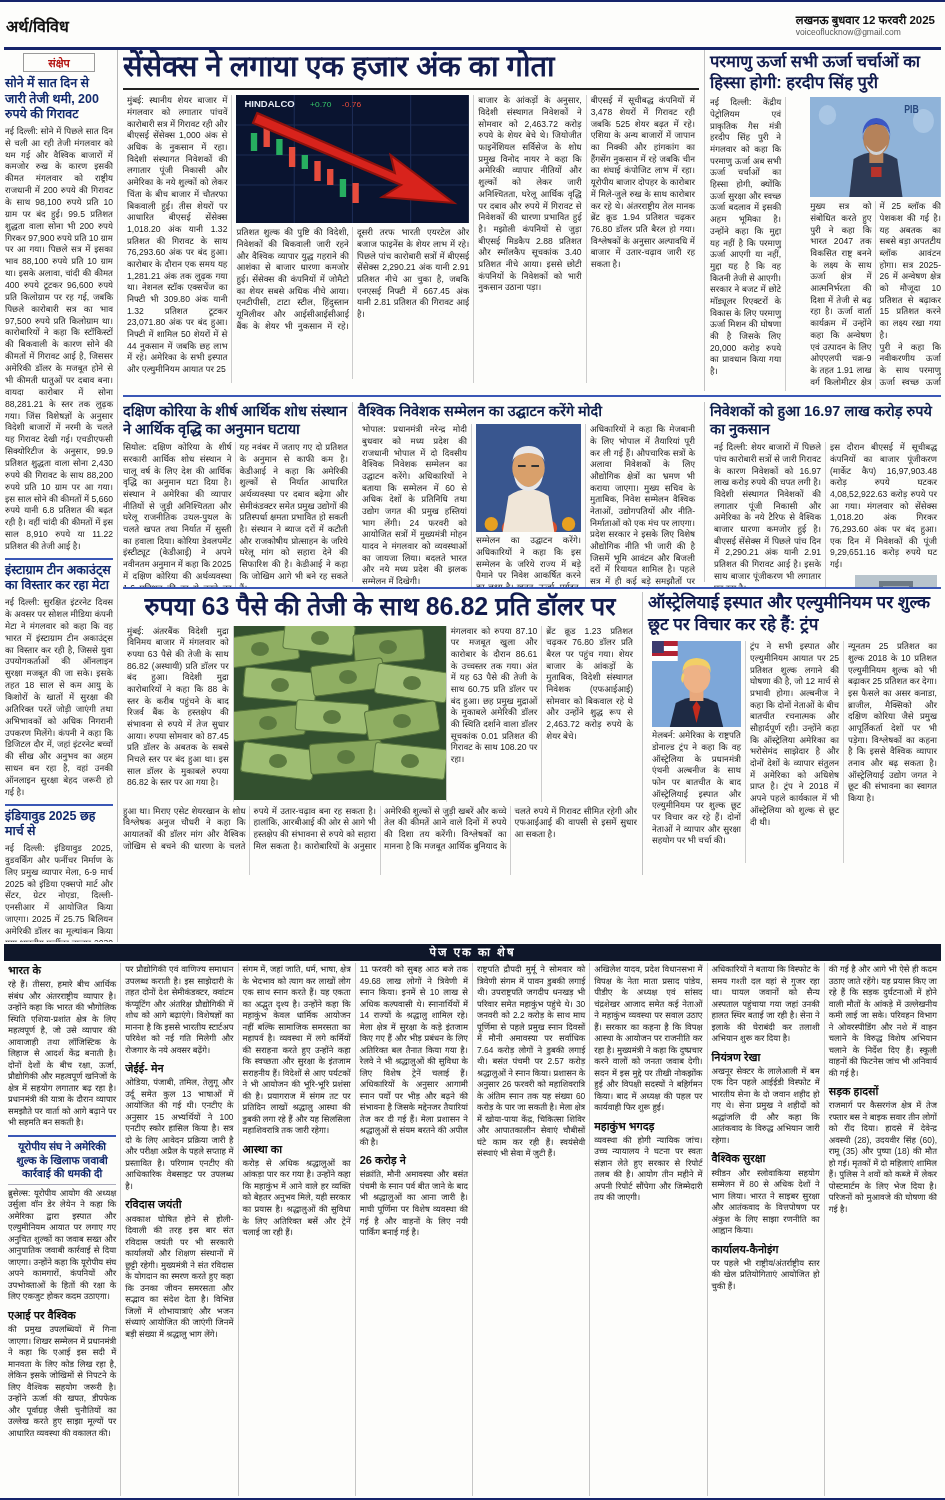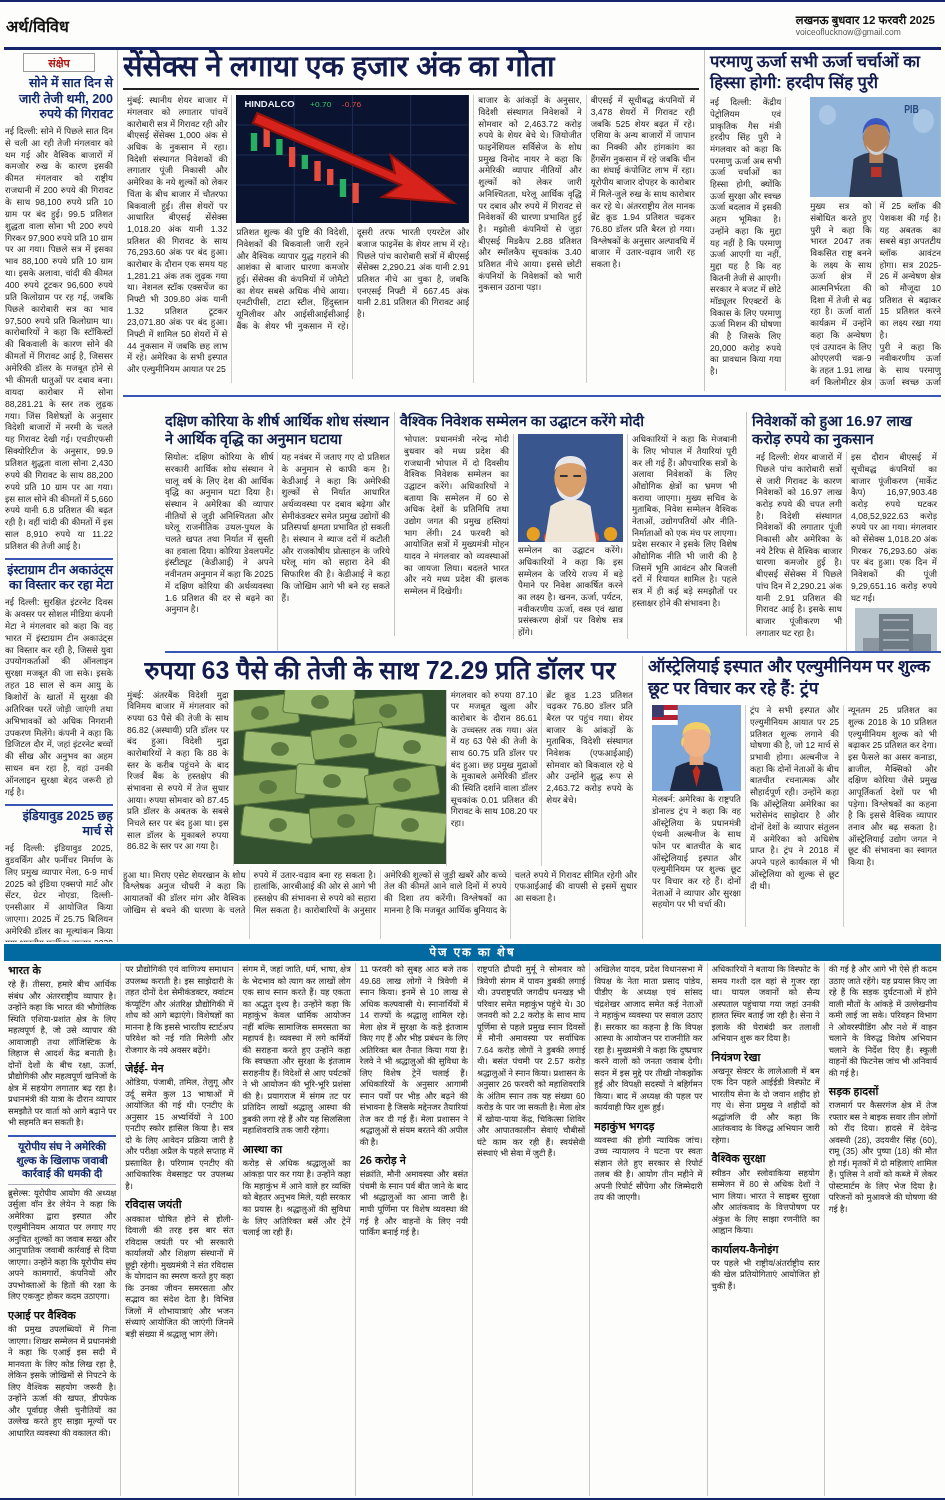--- a/index.html
+++ b/index.html
@@ -22,21 +22,21 @@
   .mh-right{ text-align:left; line-height:1.25; }
   .mh-date{ font-size:11.5px; font-weight:bold; color:#111; }
   .mh-mail{ font-size:8.5px; color:#555; }
   
   .content{ display:flex; height:892px; overflow:hidden; }
   .briefs{ width:114px; flex:0 0 114px; border-right:1px solid #b9b9b9; padding:2px 4px 0 1px; overflow:hidden; }
   .main{ flex:1; padding-left:5px; overflow:hidden; }
   
   .brief-label{ display:block; margin:1px auto 4px auto; width:72px; text-align:center;
     border:1px solid #9a9a9a; color:#b31412; font-weight:bold; font-size:11px; padding:1px 0; }
-  .brief-h{ font-size:12.5px; font-weight:bold; text-align:right; color:#122a6e; line-height:1.25; margin:3px 0 3px; }
+  .brief-h{ font-size:12.5px; font-weight:bold; text-align:left; color:#122a6e; line-height:1.25; margin:3px 0 3px; }
   .brief-b{ font-size:8.6px; line-height:1.38; text-align:justify; color:#222; }
   .brief-div{ border-top:2px solid #3a57b5; margin:5px 0 3px; }
   
   .bt{ font-size:8.6px; line-height:1.36; text-align:justify; color:#202020; }
   .two-col{ column-count:2; column-gap:8px; column-rule:1px solid #ccc; }
   
   .lead{ border-bottom:2px solid #3a57b5; padding-bottom:4px; height:347px; overflow:hidden; display:flex; }
   .lead-art{ width:582px; flex:0 0 582px; padding-right:5px; border-right:1px solid #c2c2c2; }
   .lead-h{ font-size:29px; font-weight:bold; color:#121c4f; text-align:left;
     border-bottom:2px solid #222; padding-bottom:5px; margin-bottom:5px; line-height:1.15; }
@@ -50,21 +50,21 @@
   .lmid-text{ height:152px; overflow:hidden; }
   
   .puri{ flex:1; padding-left:5px; overflow:hidden; }
   .puri-h{ font-size:16.5px; font-weight:bold; color:#121c4f; line-height:1.25; margin:1px 0 5px; }
   .puri-body{ display:flex; height:295px; overflow:hidden;gap:20px; }
   .pcol{ width:36%; padding-right:4px; border-right:1px solid #ccc; }
   .pright{ width:64%; padding-left:4px; }
   .puri-photo{ width:100%; height:100px; display:block; margin-bottom:4px; }
   .pright .two-col{ height:188px; overflow:hidden; }
   
-  .midrow{ display:flex; height:256px; overflow:hidden; border-bottom:2px solid #3a57b5; padding:15px 0;margin-left:42px; }
+  .midrow{ display:flex; height:192px; overflow:hidden; border-bottom:2px solid #3a57b5; padding:5px 0; }
   .korea{ width:230px; flex:0 0 230px; padding-right:4px; border-right:1px solid #c2c2c2; }
   .mid-h{ font-size:14.5px; font-weight:bold; color:#10204e; line-height:1.25; margin-bottom:4px; }
   .modi{ width:352px; flex:0 0 352px; padding:0 5px; border-right:1px solid #c2c2c2; }
   .loss{ flex:1; padding-left:5px; }
   .mcols{ display:flex; height:205px; overflow:hidden; }
   .mcol{ flex:1; padding:0 4px; overflow:hidden; }
   .mcol + .mcol{ border-left:1px solid #ccc; }
   .modi-photo{ width:100%; height:108px; display:block; margin-bottom:3px; }
   .bse-photo{ width:82px; height:74px; display:block; margin:4px 0 0 auto; }
   .korea .two-col{ height:205px; overflow:hidden; }
@@ -79,21 +79,21 @@
   .rc3{ width:19%; border-left:1px solid #ccc; }
   .rc4{ width:19%; border-left:1px solid #ccc; }
   .rup-bottom{ margin-top:4px; column-count:4; column-gap:8px; column-rule:1px solid #ccc; height:72px; overflow:hidden; }
   .trump{ flex:1; padding-left:5px; }
   .trump-h{ font-size:17px; font-weight:bold; color:#121c4f; line-height:1.3; margin-bottom:5px; }
   .tcols{ display:flex; height:222px; overflow:hidden; }
   .tcol{ flex:1; padding:0 4px; overflow:hidden; }
   .tcol + .tcol{ border-left:1px solid #ccc; }
   .trump-photo{ width:100%; height:86px; display:block; margin-bottom:3px; }
   
-  .rest-bar{ height:17px; background:#0369a1; color:#fff; font-weight:bold; font-size:11.5px;
+  .rest-bar{ height:17px; background:#0f172a; color:#fff; font-weight:bold; font-size:11.5px;
     text-align:center; line-height:17px; letter-spacing:2px; margin-top:2px; }
   .rest-cols{ display:flex; height:533px; overflow:hidden; margin-top:2px; }
   .rest-col{ flex:1; padding:1px 4px; overflow:hidden; }
   .rest-col + .rest-col{ border-left:1px solid #c6c6c6; }
   .rh{ font-weight:bold; font-size:11px; color:#0f0f0f; margin:6px 0 2px; line-height:1.2; }
   .rh.first{ margin-top:0; }
   .rh-brief{ font-weight:bold; font-size:10.5px; color:#122a6e; text-align:center; line-height:1.3;
     border-top:2px solid #3a57b5; border-bottom:1px solid #aab; padding:3px 0; margin:6px 0 3px; }
   .rt{ font-size:8.4px; line-height:1.37; text-align:justify; color:#222; }
 </style>
@@ -246,21 +246,21 @@
                     <line x1="28" y1="62" x2="54" y2="62"></line>
                 </g>
               </svg>
             </div>
           </div>
         </article>
       </div>
 
       <div class="botrow">
         <article class="rupee">
-          <h1 class="rup-h">रुपया 63 पैसे की तेजी के साथ 72.29 प्रति डॉलर पर</h1>
+          <h1 class="rup-h">रुपया 63 पैसे की तेजी के साथ 86.82 प्रति डॉलर पर</h1>
           <div class="rup-top">
             <div class="rcol rc1 bt">मुंबई: अंतरबैंक विदेशी मुद्रा विनिमय बाजार में मंगलवार को रुपया 63 पैसे की तेजी के साथ 86.82 (अस्थायी) प्रति डॉलर पर बंद हुआ। विदेशी मुद्रा कारोबारियों ने कहा कि 88 के स्तर के करीब पहुंचने के बाद रिजर्व बैंक के हस्तक्षेप की संभावना से रुपये में तेज सुधार आया। रुपया सोमवार को 87.45 प्रति डॉलर के अबतक के सबसे निचले स्तर पर बंद हुआ था। इस साल डॉलर के मुकाबले रुपया 86.82 के स्तर पर आ गया है।</div>
             <svg class="money-img" viewBox="0 0 212 174" preserveAspectRatio="none">
               <rect width="212" height="174" fill="#33502f"></rect>
               <g>
                 <rect x="-6" y="8" width="70" height="30" rx="3" fill="#8fae62" stroke="#5c7a40" transform="rotate(-8 24 23)"></rect>
                 <rect x="50" y="-4" width="70" height="30" rx="3" fill="#9ebd72" stroke="#5c7a40" transform="rotate(6 85 11)"></rect>
                 <rect x="120" y="6" width="70" height="30" rx="3" fill="#87a65c" stroke="#54703a" transform="rotate(-5 155 21)"></rect>
                 <rect x="10" y="44" width="72" height="30" rx="3" fill="#9ebd72" stroke="#5c7a40" transform="rotate(5 46 59)"></rect>
                 <rect x="78" y="36" width="72" height="30" rx="3" fill="#8fae62" stroke="#54703a" transform="rotate(-7 114 51)"></rect>

